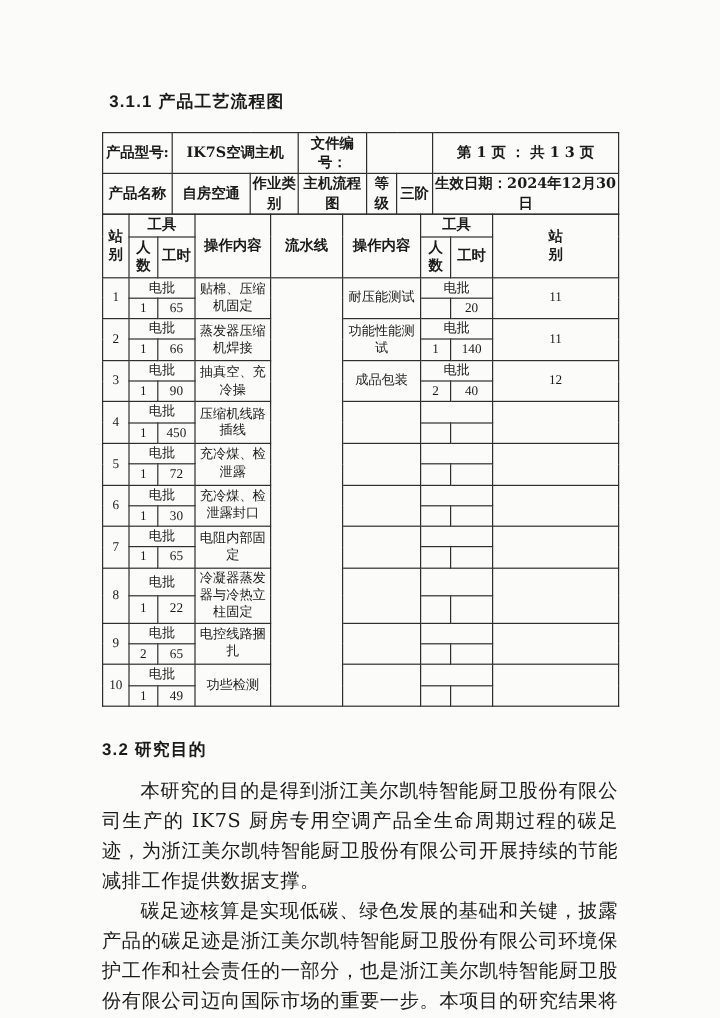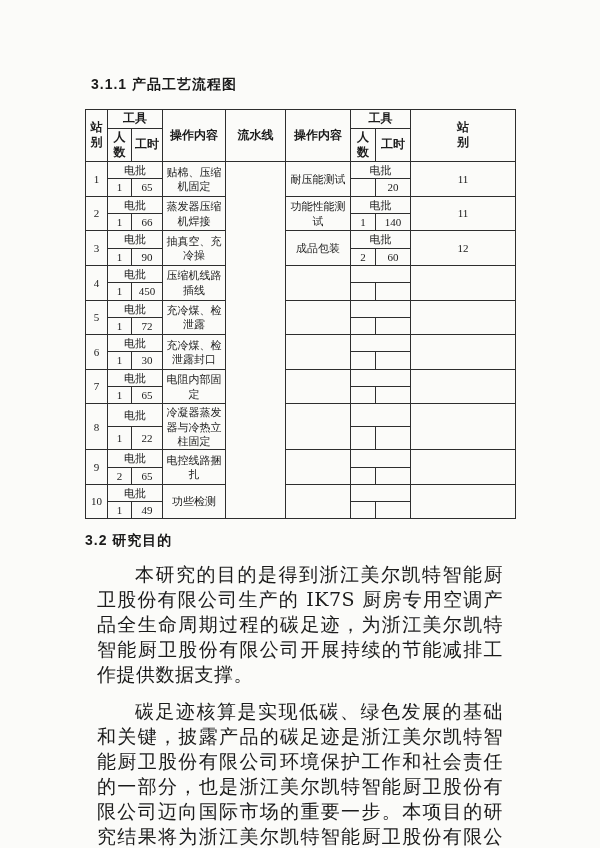--- a/index.html
+++ b/index.html
@@ -22,21 +22,21 @@
     width: 430px;
   }
   .heading1 {
     margin: 76px 0 16px 6px;
     font-size: 14px;
     font-weight: bold;
     font-family: "Liberation Sans", sans-serif;
     letter-spacing: 1px;
   }
   .heading2 {
-    margin: 13px 0 12px 0;
+    margin: 27px 0 12px 0;
     font-size: 14px;
     font-weight: bold;
     font-family: "Liberation Sans", sans-serif;
     letter-spacing: 1px;
   }
   table {
     border-collapse: collapse;
     width: 430px;
     table-layout: fixed;
   }
@@ -62,22 +62,22 @@
   .main-table tr.data-row td { height: 15px; }
   .vstack {
     display: inline-block;
     width: 1.1em;
     word-break: break-all;
     line-height: 1.25;
   }
   .op-cell { padding: 1px 3px; }
   .flow-cell { background: transparent; }
   .para {
-    margin: 12px;
-    font-size: 19px;
+    margin: 0;
+    font-size: 16px;
     line-height: 25px;
     text-align: justify;
     text-indent: 2em;
     letter-spacing: 0.5px;
   }
 </style>
 </head>
 <body>
 
 <div class="page">
@@ -89,20 +89,36 @@
       <colgroup>
         <col style="width:58px">
           <col style="width:65px">
           <col style="width:40px">
         <col style="width:57px">
           <col style="width:25px">
           <col style="width:30px">
         <col style="width:155px">
       </colgroup>
       <tbody>
+          <tr>
+        <td>产品型号:</td>
+        <td colspan="2">IK7S空调主机</td>
+        <td>文件编号：</td>
+        <td colspan="2"></td>
+        <td>第 1 页 ：  共 1 3 页</td>
+      </tr>
+      <tr>
+        <td>产品名称</td>
+        <td>自房空通</td>
+        <td>作业类别</td>
+        <td>主机流程图</td>
+        <td>等级</td>
+        <td>三阶</td>
+        <td>生效日期：2024年12月30日</td>
+      </tr>
     </tbody>
       </table>
 
     <table class="main-table">
       <colgroup>
         <col style="width:22px">
           <col style="width:24px">
           <col style="width:31px">
         <col style="width:63px">
           <col style="width:60px">
@@ -162,21 +178,21 @@
             <td colspan="2">电批</td>
             <td rowspan="2" class="op-cell">抽真空、充冷操</td>
             <td rowspan="2" class="op-cell">成品包装</td>
             <td colspan="2">电批</td>
             <td rowspan="2">12</td>
           </tr>
           <tr class="data-row">
             <td>1</td>
             <td>90</td>
             <td>2</td>
-            <td>60</td>
+            <td>40</td>
           </tr>
           <tr class="data-row">
             <td rowspan="2">4</td>
             <td colspan="2">电批</td>
             <td rowspan="2" class="op-cell">压缩机线路插线</td>
             <td rowspan="2" class="op-cell"></td>
             <td colspan="2"></td>
             <td rowspan="2"></td>
           </tr>
           <tr class="data-row">

